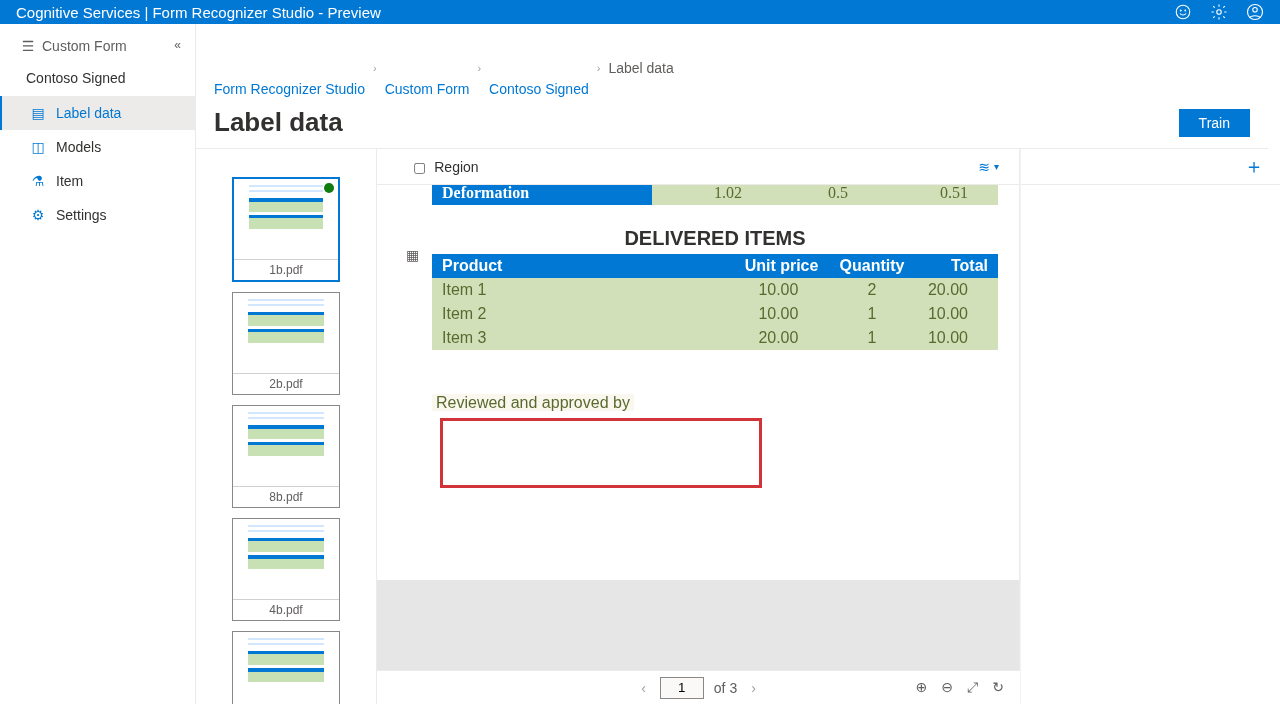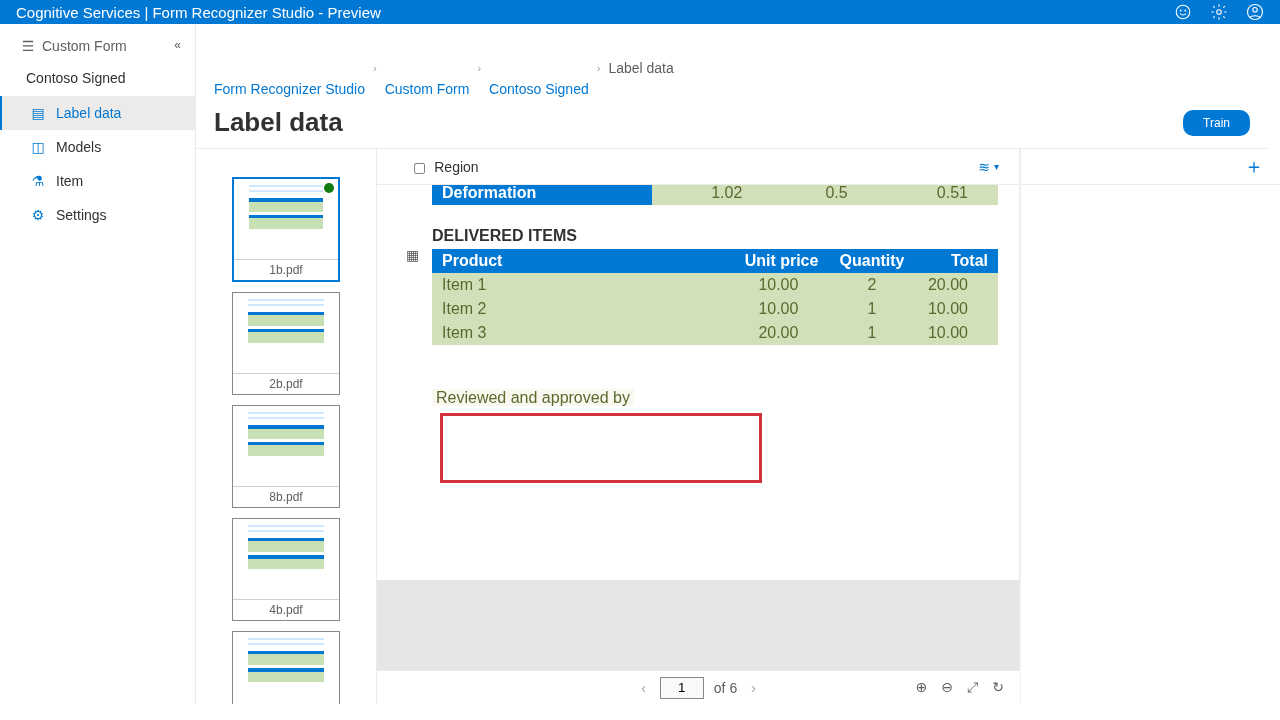--- a/index.html
+++ b/index.html
@@ -20,21 +20,21 @@
 .nav-item.active { background:#edebe9; color:#0078d4; font-weight:400; border-left:2px solid #0078d4; padding-left:28px; }
 .nav-item.active .ficon { color:#0078d4; }
 .ficon { width:16px; height:16px; display:inline-flex; align-items:center; justify-content:center; color:#0078d4; }
 
 .main { flex:1; display:flex; flex-direction:column; }
 .breadcrumbs { padding: 14px 18px 6px 18px; font-size:14px; color:#605e5c; display:flex; gap:8px; align-items:center;}
 .breadcrumbs a { color:#0078d4; text-decoration:none; cursor:pointer;margin-top:43px; }
 .breadcrumbs .chev { color:#a19f9d; font-size:11px; }
 .page-head { display:flex; justify-content:space-between; align-items:center; padding: 4px 18px 10px 18px; border-bottom:1px solid #edebe9; margin-right: 12px;}
 .page-title { font-size:26px; font-weight:600; }
-.train-btn { background:#0078d4; color:#fff; border:none; padding:6px 20px; font-size:12px; cursor:pointer; border-radius:10px; }
+.train-btn { background:#0078d4; color:#fff; border:none; padding:6px 20px; font-size:14px; cursor:pointer; border-radius:0; }
 
 .workspace { flex:1; display:flex; overflow:hidden; }
 .thumbs { width:180px; padding:28px 30px 10px 30px; display:flex; flex-direction:column; gap:10px; align-items:center; overflow:auto;}
 .thumb { width:108px; border:1px solid #8a8886; background:#fff; cursor:pointer; }
 .thumb.selected { border:2px solid #0078d4; }
 .thumb-doc { height:80px; background:#fff; padding:6px; position:relative; display:flex; flex-direction:column; gap:3px; align-items:center; }
 .thumb-dot { position:absolute; top:4px; right:4px; width:10px; height:10px; border-radius:50%; background:#107c10; }
 .thumb-line { height:2px; background:#d0e7ff; width:80%; }
 .thumb-band { height:14px; width:80%; background:linear-gradient(to bottom,#0078d4 0%,#0078d4 25%,#c7e0b4 25%,#c7e0b4 100%); margin-top:3px;}
 .thumb-band2 { height:14px; width:80%; background:linear-gradient(to bottom,#0078d4 0%,#0078d4 25%,#c7e0b4 25%,#c7e0b4 100%);}
@@ -47,21 +47,21 @@
 .layers-icon { color:#0078d4; cursor:pointer; display:flex; align-items:center; gap:4px; }
 
 .canvas-wrap { flex:1; border-left:1px solid #edebe9; border-right:1px solid #edebe9; overflow:hidden; position:relative; }
 .doc { background:#fff; width: 620px; margin: 0 auto; position:relative; }
 .doc-inner { padding: 0px 0 30px 0; }
 
 .hdr-row { background:#0078d4; color:#fff; font-weight:600; }
 .tbl { border-collapse:collapse; width:100%; font-size:16px; }
 .tbl td, .tbl th { padding:3px 10px; }
 .greenish { background:#d2e0b9; color:#5a6a2f;}
-.sec-title { font-weight:700; padding:4px 0; color:#323130; font-size:16px; margin-top:6px;}
+.sec-title { font-weight:700; padding:4px 0; color:#323130; font-size:20px; margin-top:6px;text-align:center;}
 
 .grid-icon { position:absolute; left:18px; top:72px; color:#605e5c; }
 .review-text { color:#5a6a2f; font-size:16px; padding:0 4px; background:rgba(220,200,140,0.15);}
 .sig-box { border:3px solid #d13438; width:322px; height:70px; margin-top:6px; margin-left:8px;}
 
 .gray-band { height:90px; background:#e6e6e6; border-left:1px solid #edebe9; border-right:1px solid #edebe9;}
 .pager { height:34px; display:flex; align-items:center; justify-content:center; gap:10px; border-top:1px solid #edebe9; border-left:1px solid #edebe9; position:relative;}
 .pager input { width:44px; height:22px; text-align:center; border:1px solid #8a8886; background:#faf9f8;}
 .pager-side { position:absolute; right:16px; display:flex; gap:14px; color:#605e5c; }
 .pager-side span{cursor:pointer;}
@@ -204,21 +204,21 @@
           </div>
           <div class="toolbar-right">
             <span class="layers-icon">≋ <span style="font-size:10px;">▾</span></span>
           </div>
         </div>
         <div class="canvas-wrap">
           <div class="doc">
             <div class="doc-inner" style="position:relative; padding-left:44px; padding-right:10px;">
               <span class="grid-icon" style="top:66px;">▦</span>
               
-              <table class="tbl" style="margin-top:-4px;">
+              <table class="tbl" style="margin-top:-4px;font-family:Liberation Serif, serif;">
                 <tbody>
                     <tr class="greenish">
                   <td style="background:#0078d4;color:#fff;font-weight:700;width:220px;">Deformation</td>
                   <td class="num">1.02</td>
                   <td class="num">0.5</td>
                   <td class="num">0.51</td>
                 </tr>
               </tbody>
                 </table>
               <div class="sec-title" style="margin-top:18px;">DELIVERED ITEMS</div>
@@ -254,21 +254,21 @@
               <span class="review-text">Reviewed and approved by</span>
               <div class="sig-box"></div>
               <div style="height:110px;"></div>
             </div>
           </div>
         </div>
         <div class="gray-band"></div>
         <div class="pager">
           <span class="chev-btn">‹</span>
           <input value="1" style="">
-          <span style="color:#605e5c;">of 6</span>
+          <span style="color:#605e5c;">of 3</span>
           <span class="chev-btn">›</span>
           <div class="pager-side">
             <span>⊕</span>
             <span>⊖</span>
             <span>⤢</span>
             <span>↻</span>
           </div>
         </div>
       </div>
 

